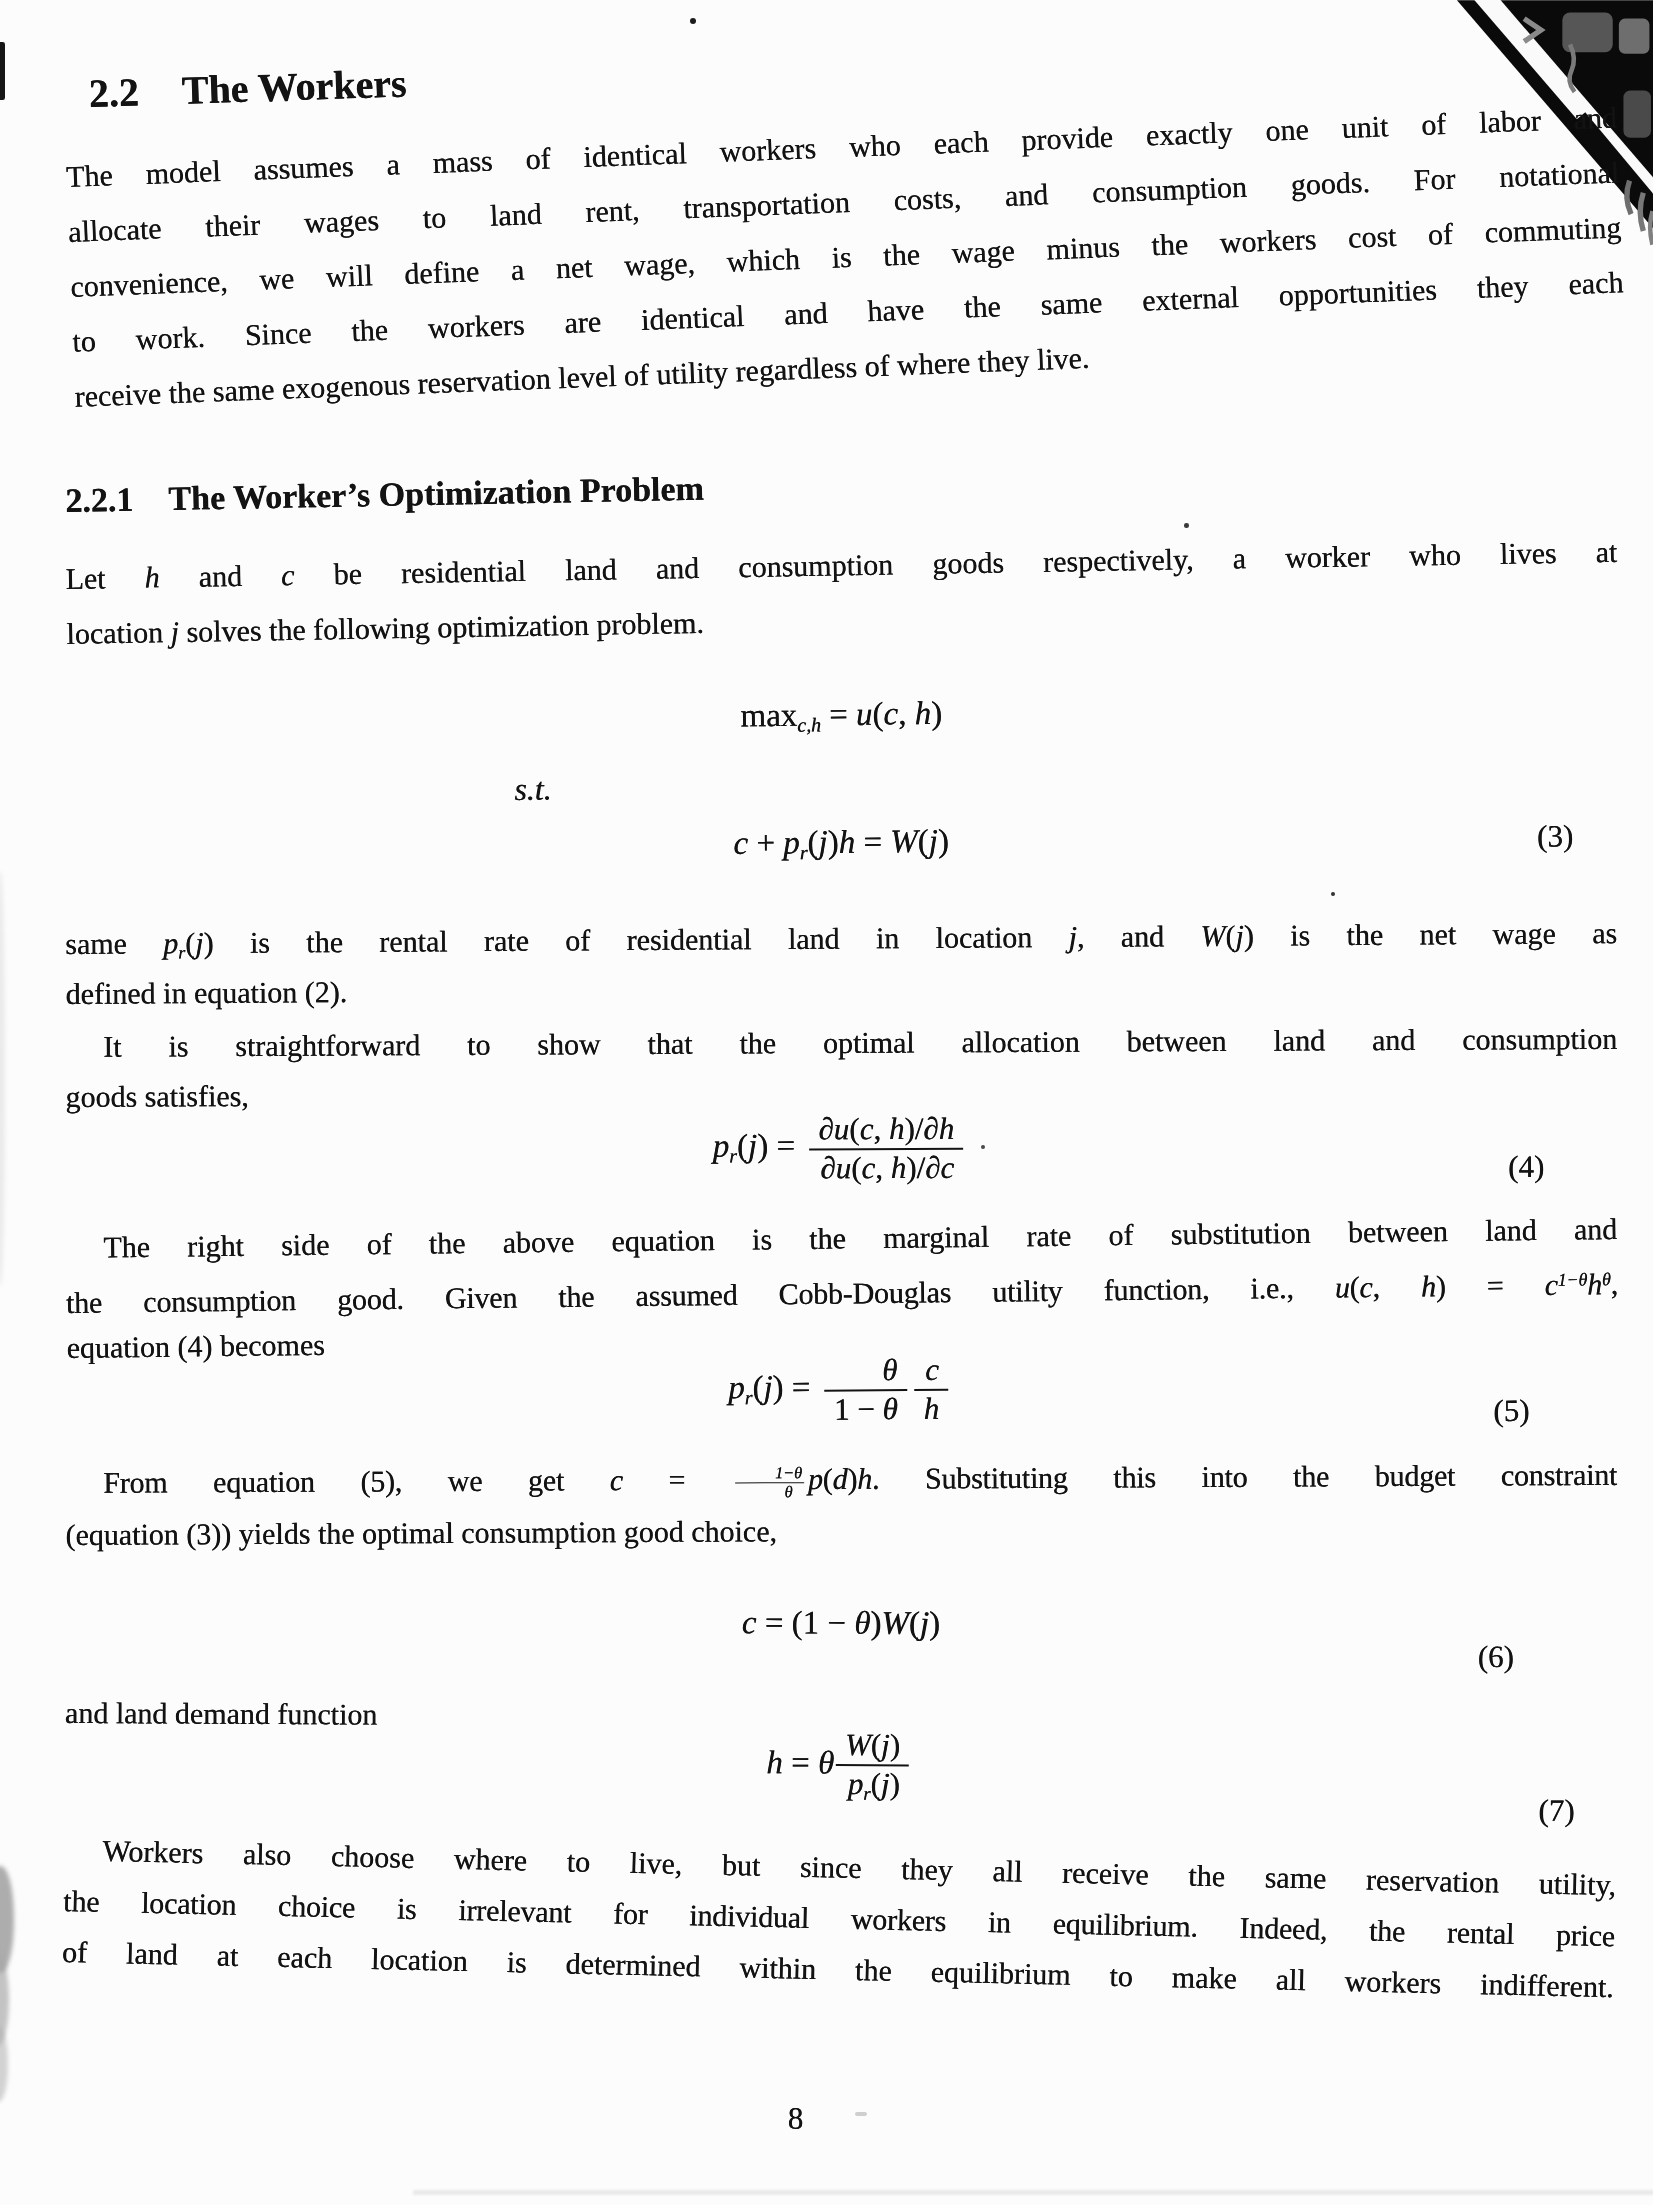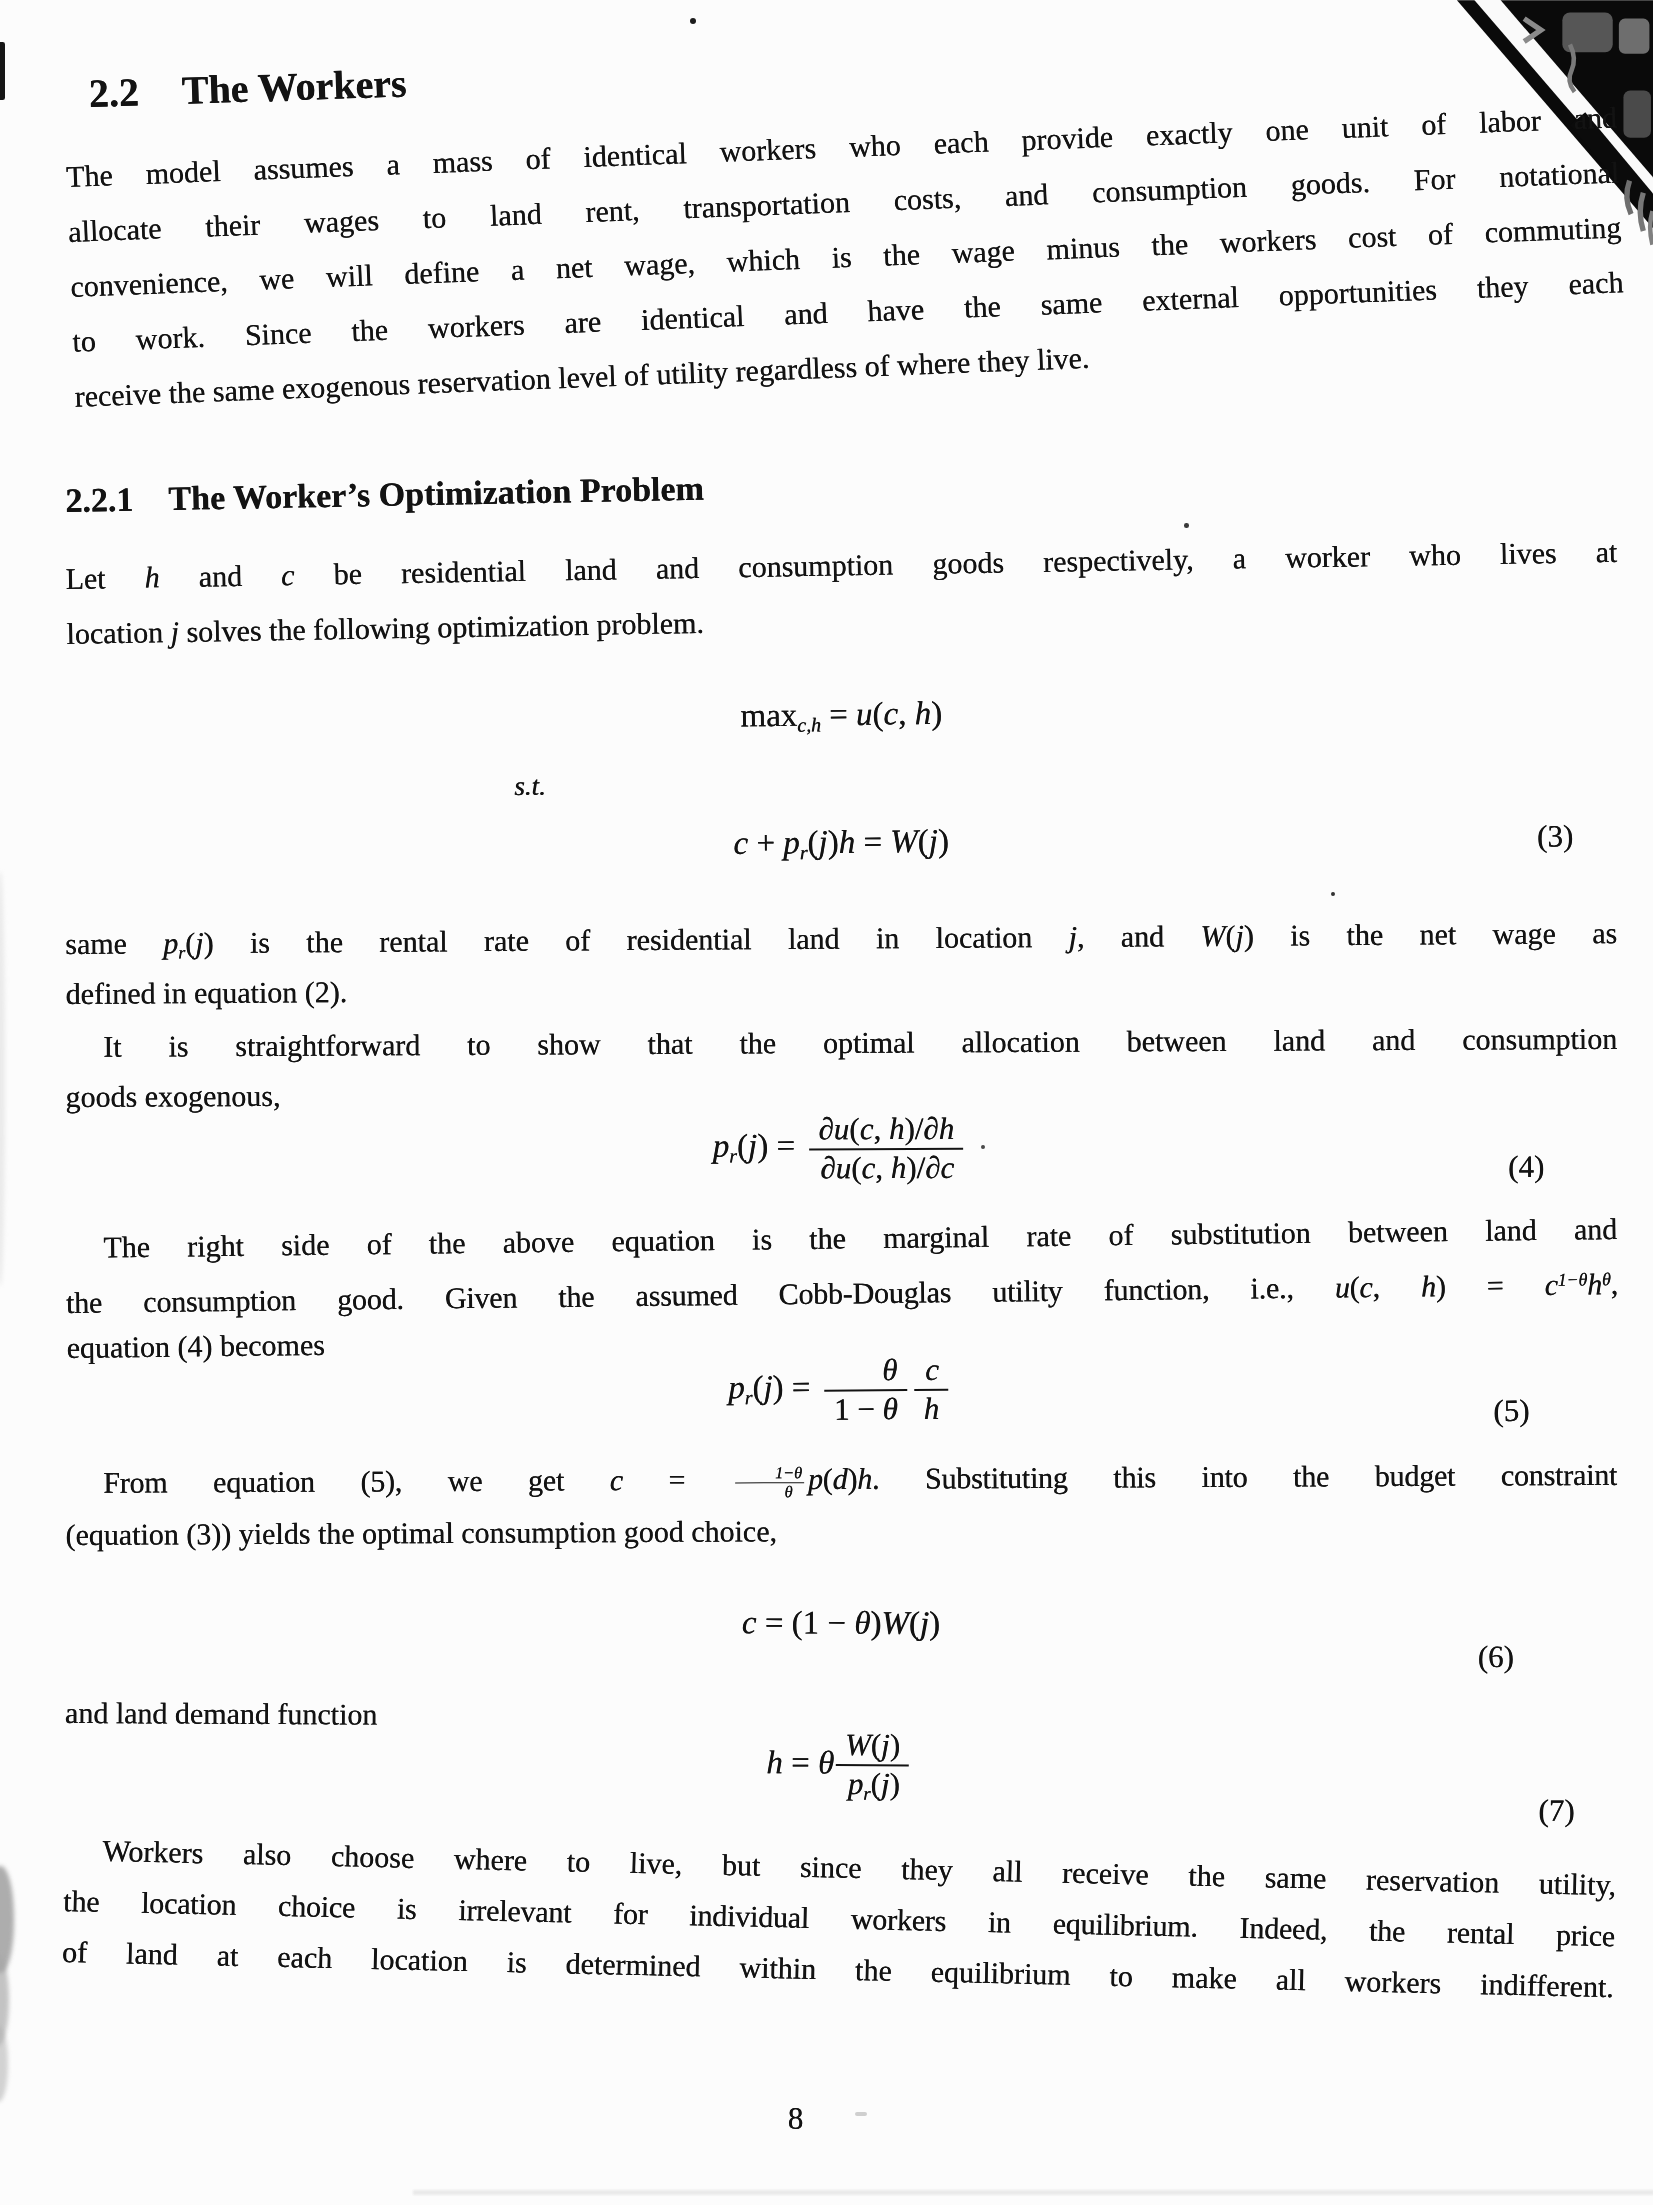--- a/index.html
+++ b/index.html
@@ -89,37 +89,37 @@
 
   <div class="blk para" style="top:551px;transform:rotate(-1deg);">
     <div class="line jline" style="line-height:55px;height:55px;"><span>Let </span><span class="it">h</span><span> and </span><span class="it">c</span><span> be residential land and consumption goods respectively, a worker who lives at</span></div>
     <div class="line" style="line-height:55px;height:55px;"><span>location </span><span class="it">j</span><span> solves the following optimization problem.</span></div>
   </div>
 
   <div class="blk eqrow" style="top:707px;transform:rotate(-0.8deg);">
     <span><span>max</span><span class="sub">c,h</span><span> = </span><span class="it">u</span><span>(</span><span class="it">c</span><span>, </span><span class="it">h</span><span>)</span></span>
   </div>
 
-  <div class="blk" style="left:514px;top:771px;font-size:27px;transform:rotate(-0.8deg);">
+  <div class="blk" style="left:514px;top:771px;font-size:32px;transform:rotate(-0.8deg);">
     <span><span class="it">s.t.</span></span>
   </div>
 
   <div class="blk eqrow" style="top:832px;transform:rotate(-0.6deg);">
     <span><span class="it">c</span><span> + </span><span class="it">p</span><span class="sub">r</span><span>(</span><span class="it">j</span><span>)</span><span class="it">h</span><span> = </span><span class="it">W</span><span>(</span><span class="it">j</span><span>)</span></span>
     <span class="eqlabel" style="right:44px;top:1.5px;">(3)</span>
   </div>
 
   <div class="blk para" style="top:919px;transform:rotate(-0.4deg);">
     <div class="line jline" style="line-height:50px;height:50px;"><span>same </span><span class="it">p</span><span class="sub">r</span><span>(</span><span class="it">j</span><span>) is the rental rate of residential land in location </span><span class="it">j</span><span>, and </span><span class="it">W</span><span>(</span><span class="it">j</span><span>) is the net wage as</span></div>
     <div class="line" style="line-height:50px;height:50px;"><span>defined in equation (2).</span></div>
   </div>
 
   <div class="blk para" style="top:1022px;transform:rotate(-0.3deg);">
     <div class="line jline ind" style="line-height:50px;height:50px;"><span>It is straightforward to show that the optimal allocation between land and consumption</span></div>
-    <div class="line" style="line-height:50px;height:50px;"><span>goods exogenous,</span></div>
+    <div class="line" style="line-height:50px;height:50px;"><span>goods satisfies,</span></div>
   </div>
 
   <div class="blk eqrow" style="top:1113px;transform:rotate(-0.2deg);">
     <span><span class="it">p</span><span class="sub">r</span><span>(</span><span class="it">j</span><span>) = </span></span><span class="dfrac"><span class="num"><span class="it">∂u</span><span>(</span><span class="it">c</span><span>, </span><span class="it">h</span><span>)</span><span>/</span><span class="it">∂h</span></span><span class="den"><span class="it">∂u</span><span>(</span><span class="it">c</span><span>, </span><span class="it">h</span><span>)</span><span>/</span><span class="it">∂c</span></span></span>
     <span class="eqlabel" style="right:73px;top:41px;">(4)</span>
   </div>
 
   <div class="blk para" style="top:1223px;transform:rotate(-0.7deg);">
     <div class="line jline ind" style="line-height:50px;height:50px;"><span>The right side of the above equation is the marginal rate of substitution between land and</span></div>
     <div class="line jline tight" style="line-height:50px;height:50px;"><span>the consumption good.  Given the assumed Cobb-Douglas utility function, i.e., </span><span class="it">u</span><span>(</span><span class="it">c</span><span>, </span><span class="it">h</span><span>) = </span><span class="it">c</span><span class="sup">1−θ</span><span class="it">h</span><span class="sup">θ</span><span>,</span></div>

